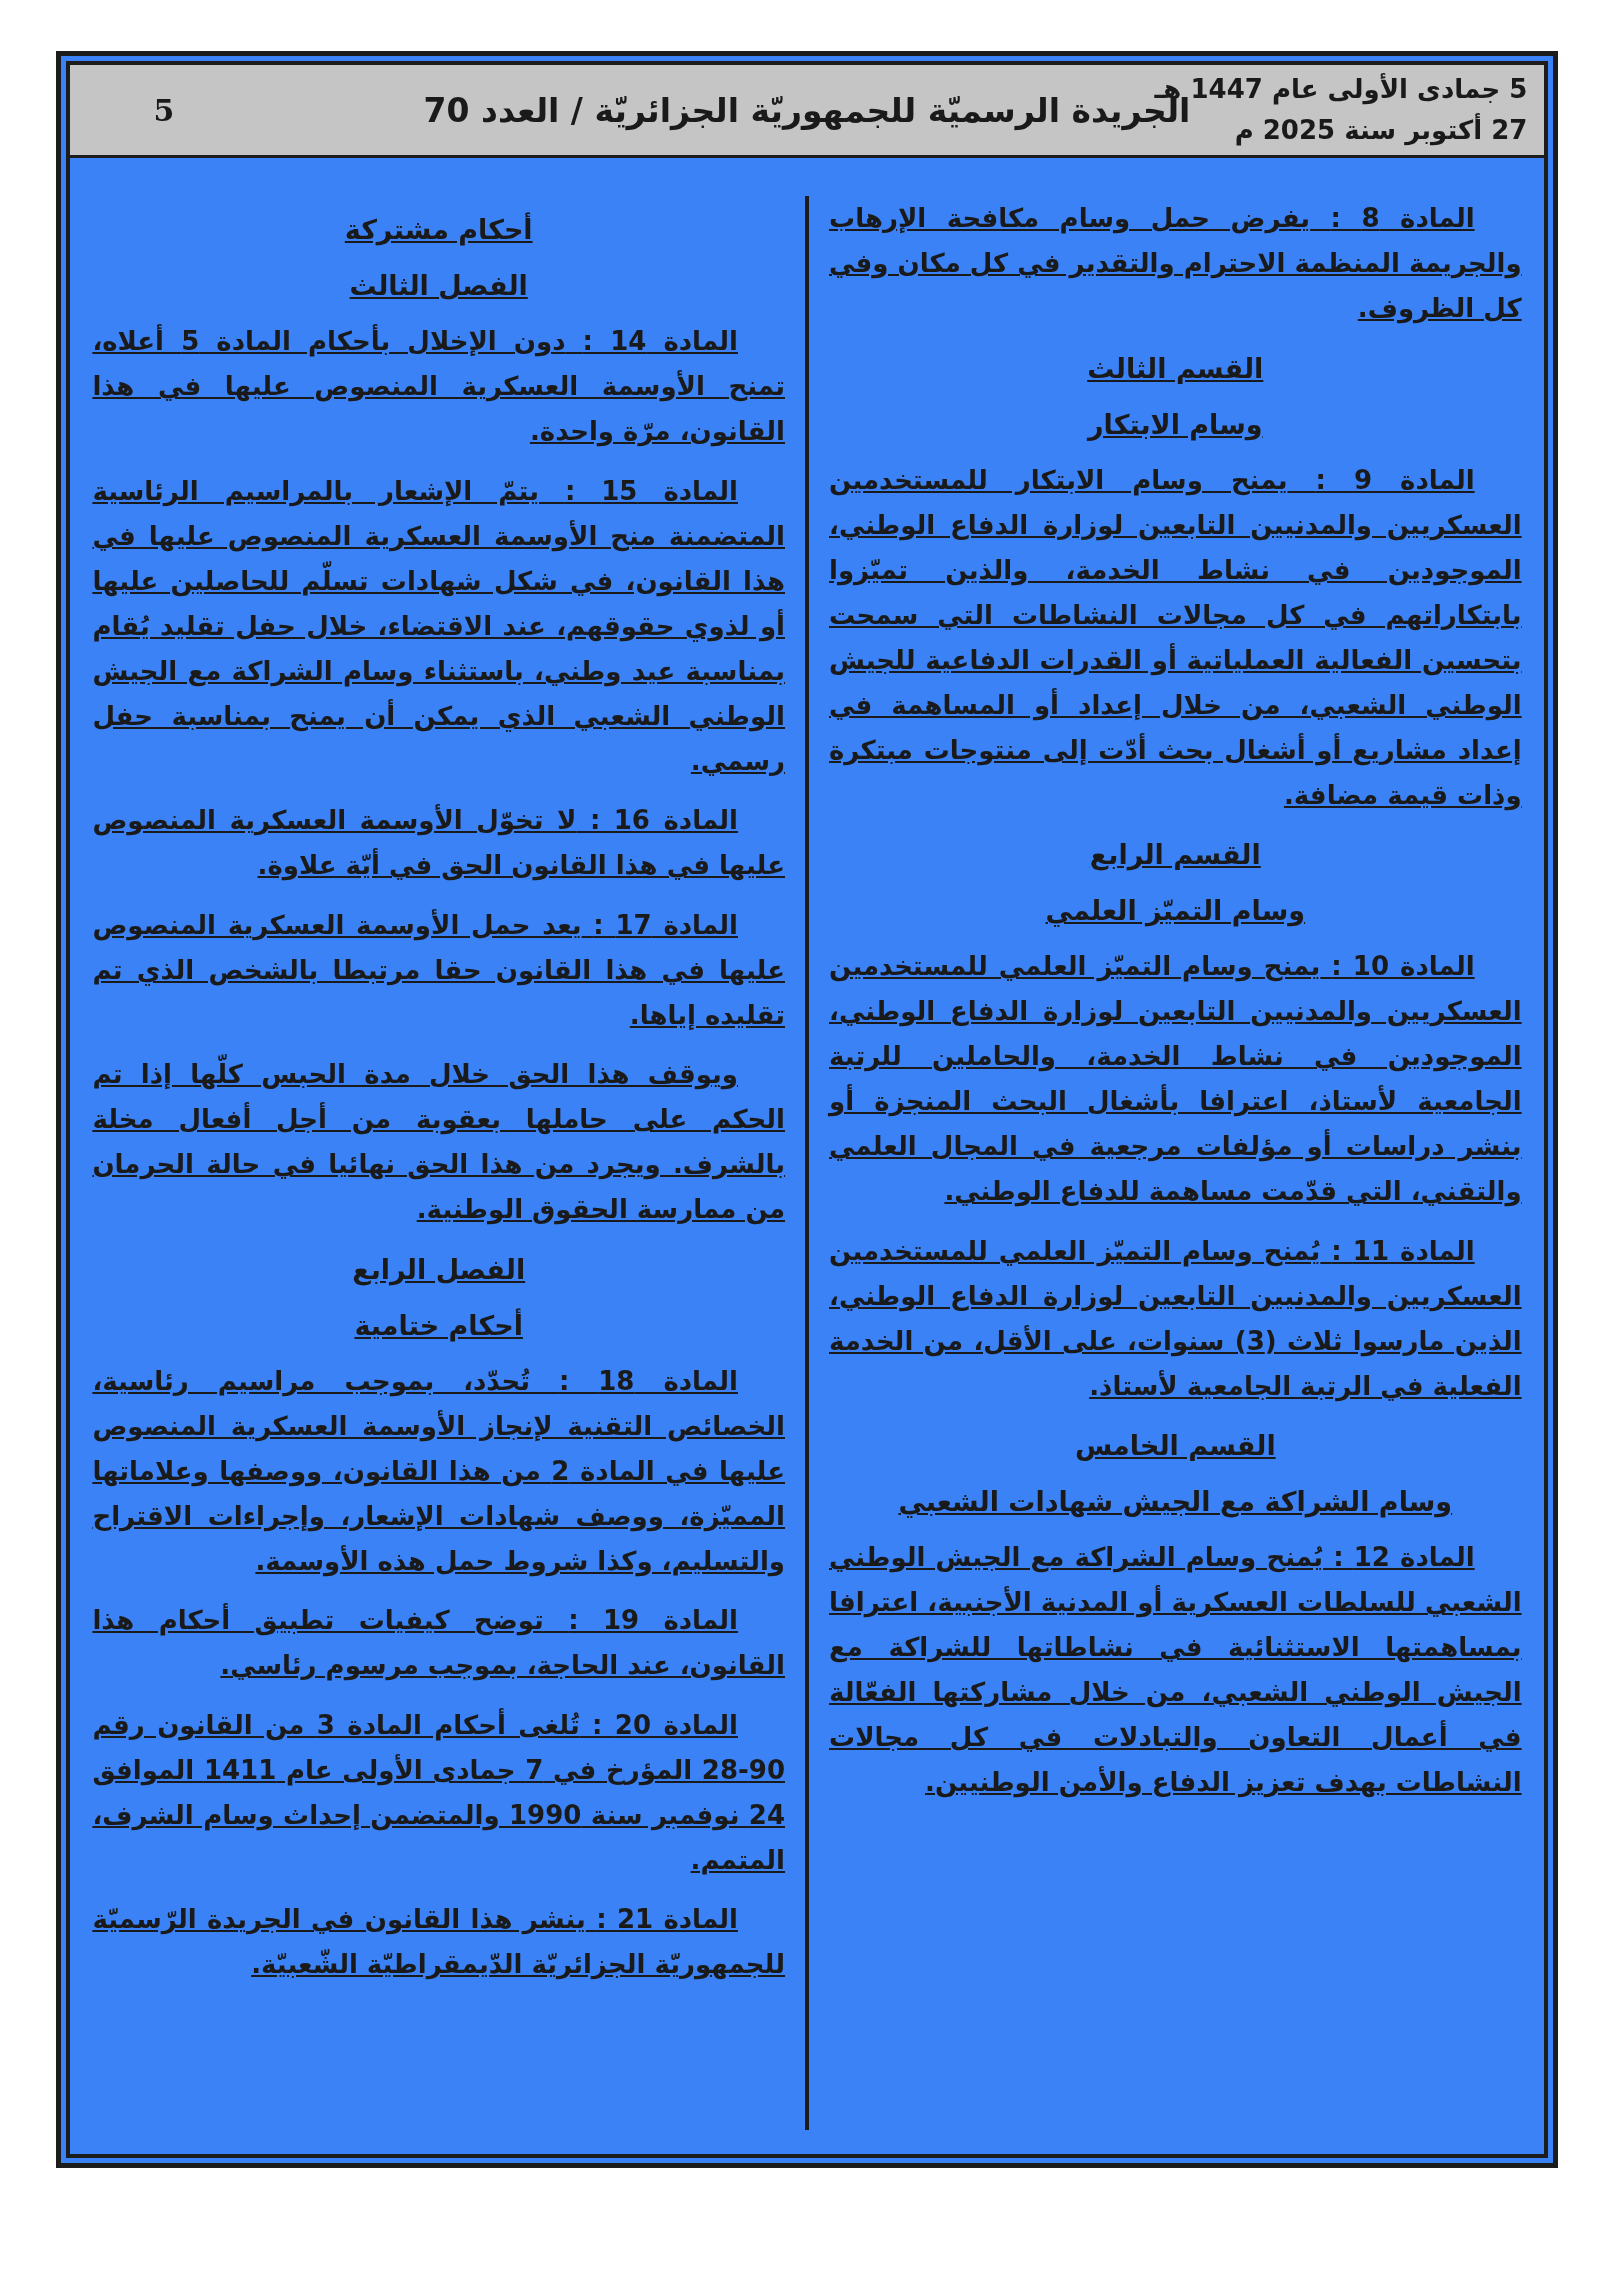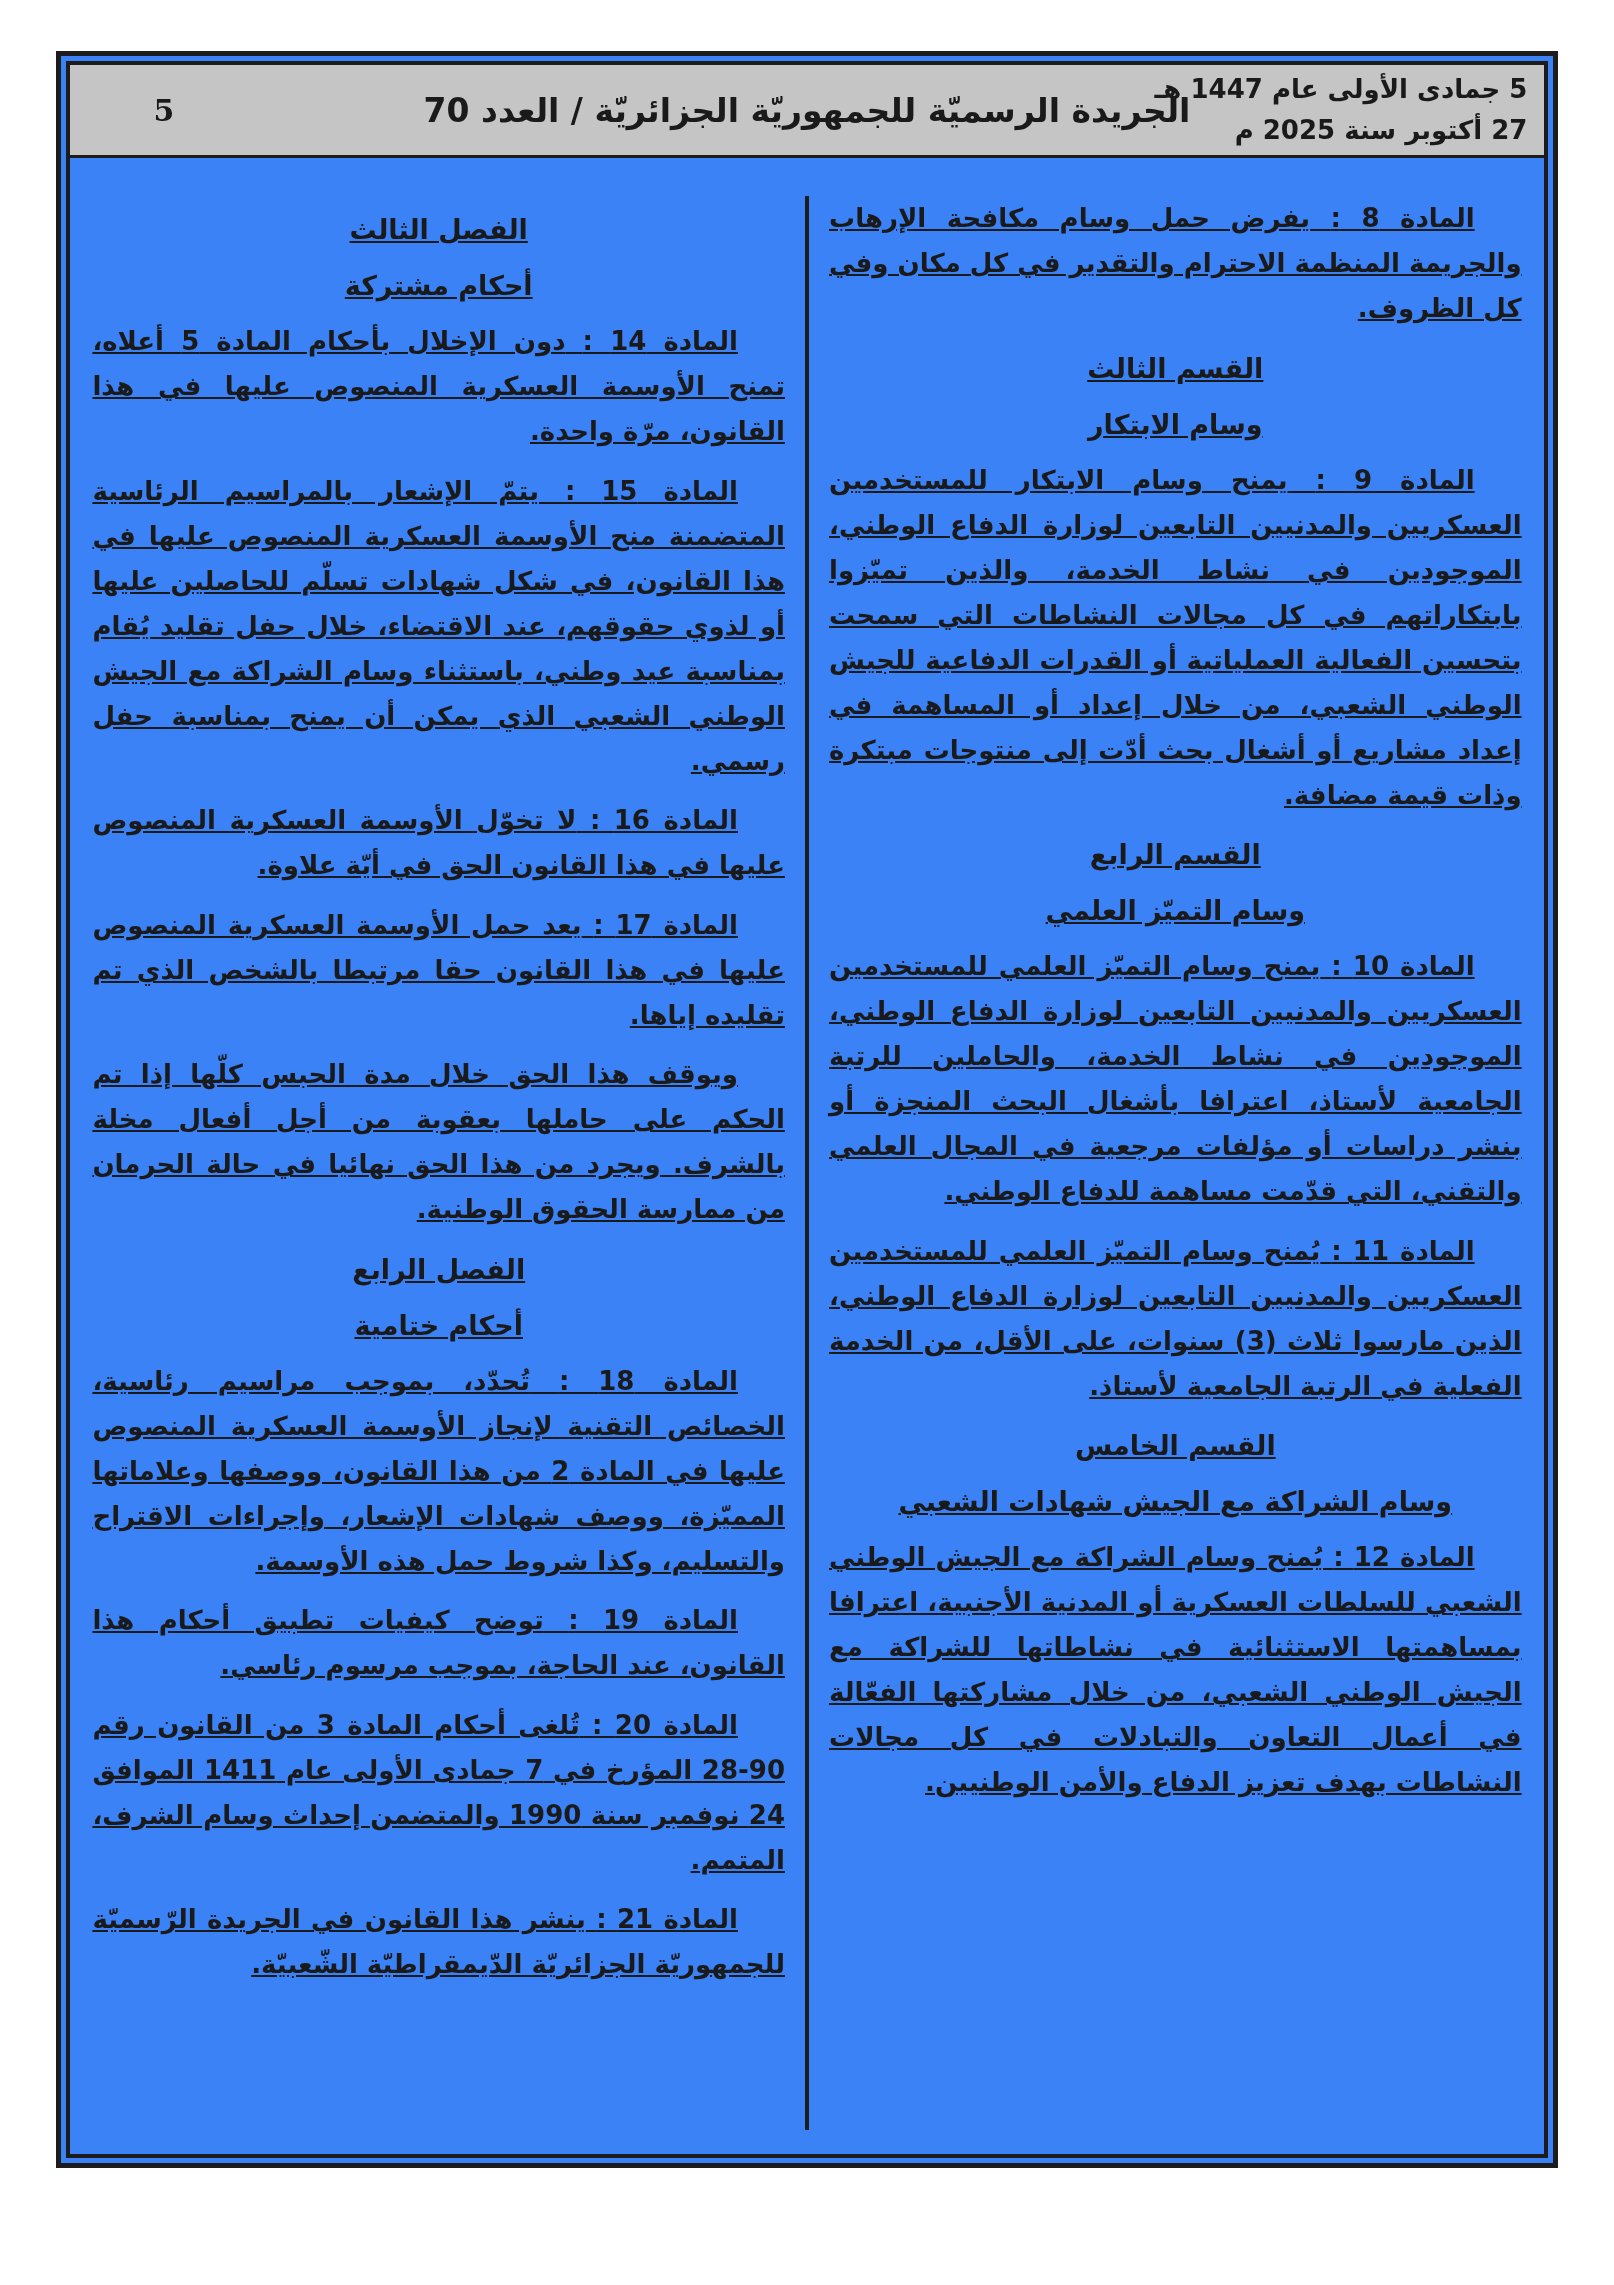--- a/index.html
+++ b/index.html
@@ -135,22 +135,22 @@
         <div class="h">القسم الرابع</div>
         <div class="h">وسام التميّز العلمي</div>
         <p class="p ind"><span class="lbl">المادة 10 :</span> <span>يمنح وسام التميّز العلمي للمستخدمين العسكريين والمدنيين التابعين لوزارة الدفاع الوطني، الموجودين في نشاط الخدمة، والحاملين للرتبة الجامعية لأستاذ، اعترافا بأشغال البحث المنجزة أو بنشر دراسات أو مؤلفات مرجعية في المجال العلمي والتقني، التي قدّمت مساهمة للدفاع الوطني.</span></p>
         <p class="p ind"><span class="lbl">المادة 11 :</span> <span>يُمنح وسام التميّز العلمي للمستخدمين العسكريين والمدنيين التابعين لوزارة الدفاع الوطني، الذين مارسوا ثلاث (3) سنوات، على الأقل، من الخدمة الفعلية في الرتبة الجامعية لأستاذ.</span></p>
         <div class="h">القسم الخامس</div>
         <div class="h">وسام الشراكة مع الجيش شهادات الشعبي</div>
         <p class="p ind"><span class="lbl">المادة 12 :</span> <span>يُمنح وسام الشراكة مع الجيش الوطني الشعبي للسلطات العسكرية أو المدنية الأجنبية، اعترافا بمساهمتها الاستثنائية في نشاطاتها للشراكة مع الجيش الوطني الشعبي، من خلال مشاركتها الفعّالة في أعمال التعاون والتبادلات في كل مجالات النشاطات بهدف تعزيز الدفاع والأمن الوطنيين.</span></p>
       </div>
 
       <div class="col">
+        <div class="h">أحكام مشتركة</div>
         <div class="h">الفصل الثالث</div>
-        <div class="h">أحكام مشتركة</div>
         <p class="p ind"><span class="lbl">المادة 14 :</span> <span>دون الإخلال بأحكام المادة 5 أعلاه، تمنح الأوسمة العسكرية المنصوص عليها في هذا القانون، مرّة واحدة.</span></p>
         <p class="p ind"><span class="lbl">المادة 15 :</span> <span>يتمّ الإشعار بالمراسيم الرئاسية المتضمنة منح الأوسمة العسكرية المنصوص عليها في هذا القانون، في شكل شهادات تسلّم للحاصلين عليها أو لذوي حقوقهم، عند الاقتضاء، خلال حفل تقليد يُقام بمناسبة عيد وطني، باستثناء وسام الشراكة مع الجيش الوطني الشعبي الذي يمكن أن يمنح بمناسبة حفل رسمي.</span></p>
         <p class="p ind"><span class="lbl">المادة 16 :</span> <span>لا تخوّل الأوسمة العسكرية المنصوص عليها في هذا القانون الحق في أيّة علاوة.</span></p>
         <p class="p ind"><span class="lbl">المادة 17 :</span> <span>يعد حمل الأوسمة العسكرية المنصوص عليها في هذا القانون حقا مرتبطا بالشخص الذي تم تقليده إياها.</span></p>
         <p class="p ind">ويوقف هذا الحق خلال مدة الحبس كلّها إذا تم الحكم على حاملها بعقوبة من أجل أفعال مخلة بالشرف. ويجرد من هذا الحق نهائيا في حالة الحرمان من ممارسة الحقوق الوطنية.</p>
         <div class="h">الفصل الرابع</div>
         <div class="h">أحكام ختامية</div>
         <p class="p ind"><span class="lbl">المادة 18 :</span> <span>تُحدّد، بموجب مراسيم رئاسية، الخصائص التقنية لإنجاز الأوسمة العسكرية المنصوص عليها في المادة 2 من هذا القانون، ووصفها وعلاماتها المميّزة، ووصف شهادات الإشعار، وإجراءات الاقتراح والتسليم، وكذا شروط حمل هذه الأوسمة.</span></p>
         <p class="p ind"><span class="lbl">المادة 19 :</span> <span>توضح كيفيات تطبيق أحكام هذا القانون، عند الحاجة، بموجب مرسوم رئاسي.</span></p>
         <p class="p ind"><span class="lbl">المادة 20 :</span> <span>تُلغى أحكام المادة 3 من القانون رقم 90-28 المؤرخ في 7 جمادى الأولى عام 1411 الموافق 24 نوفمبر سنة 1990 والمتضمن إحداث وسام الشرف، المتمم.</span></p>

